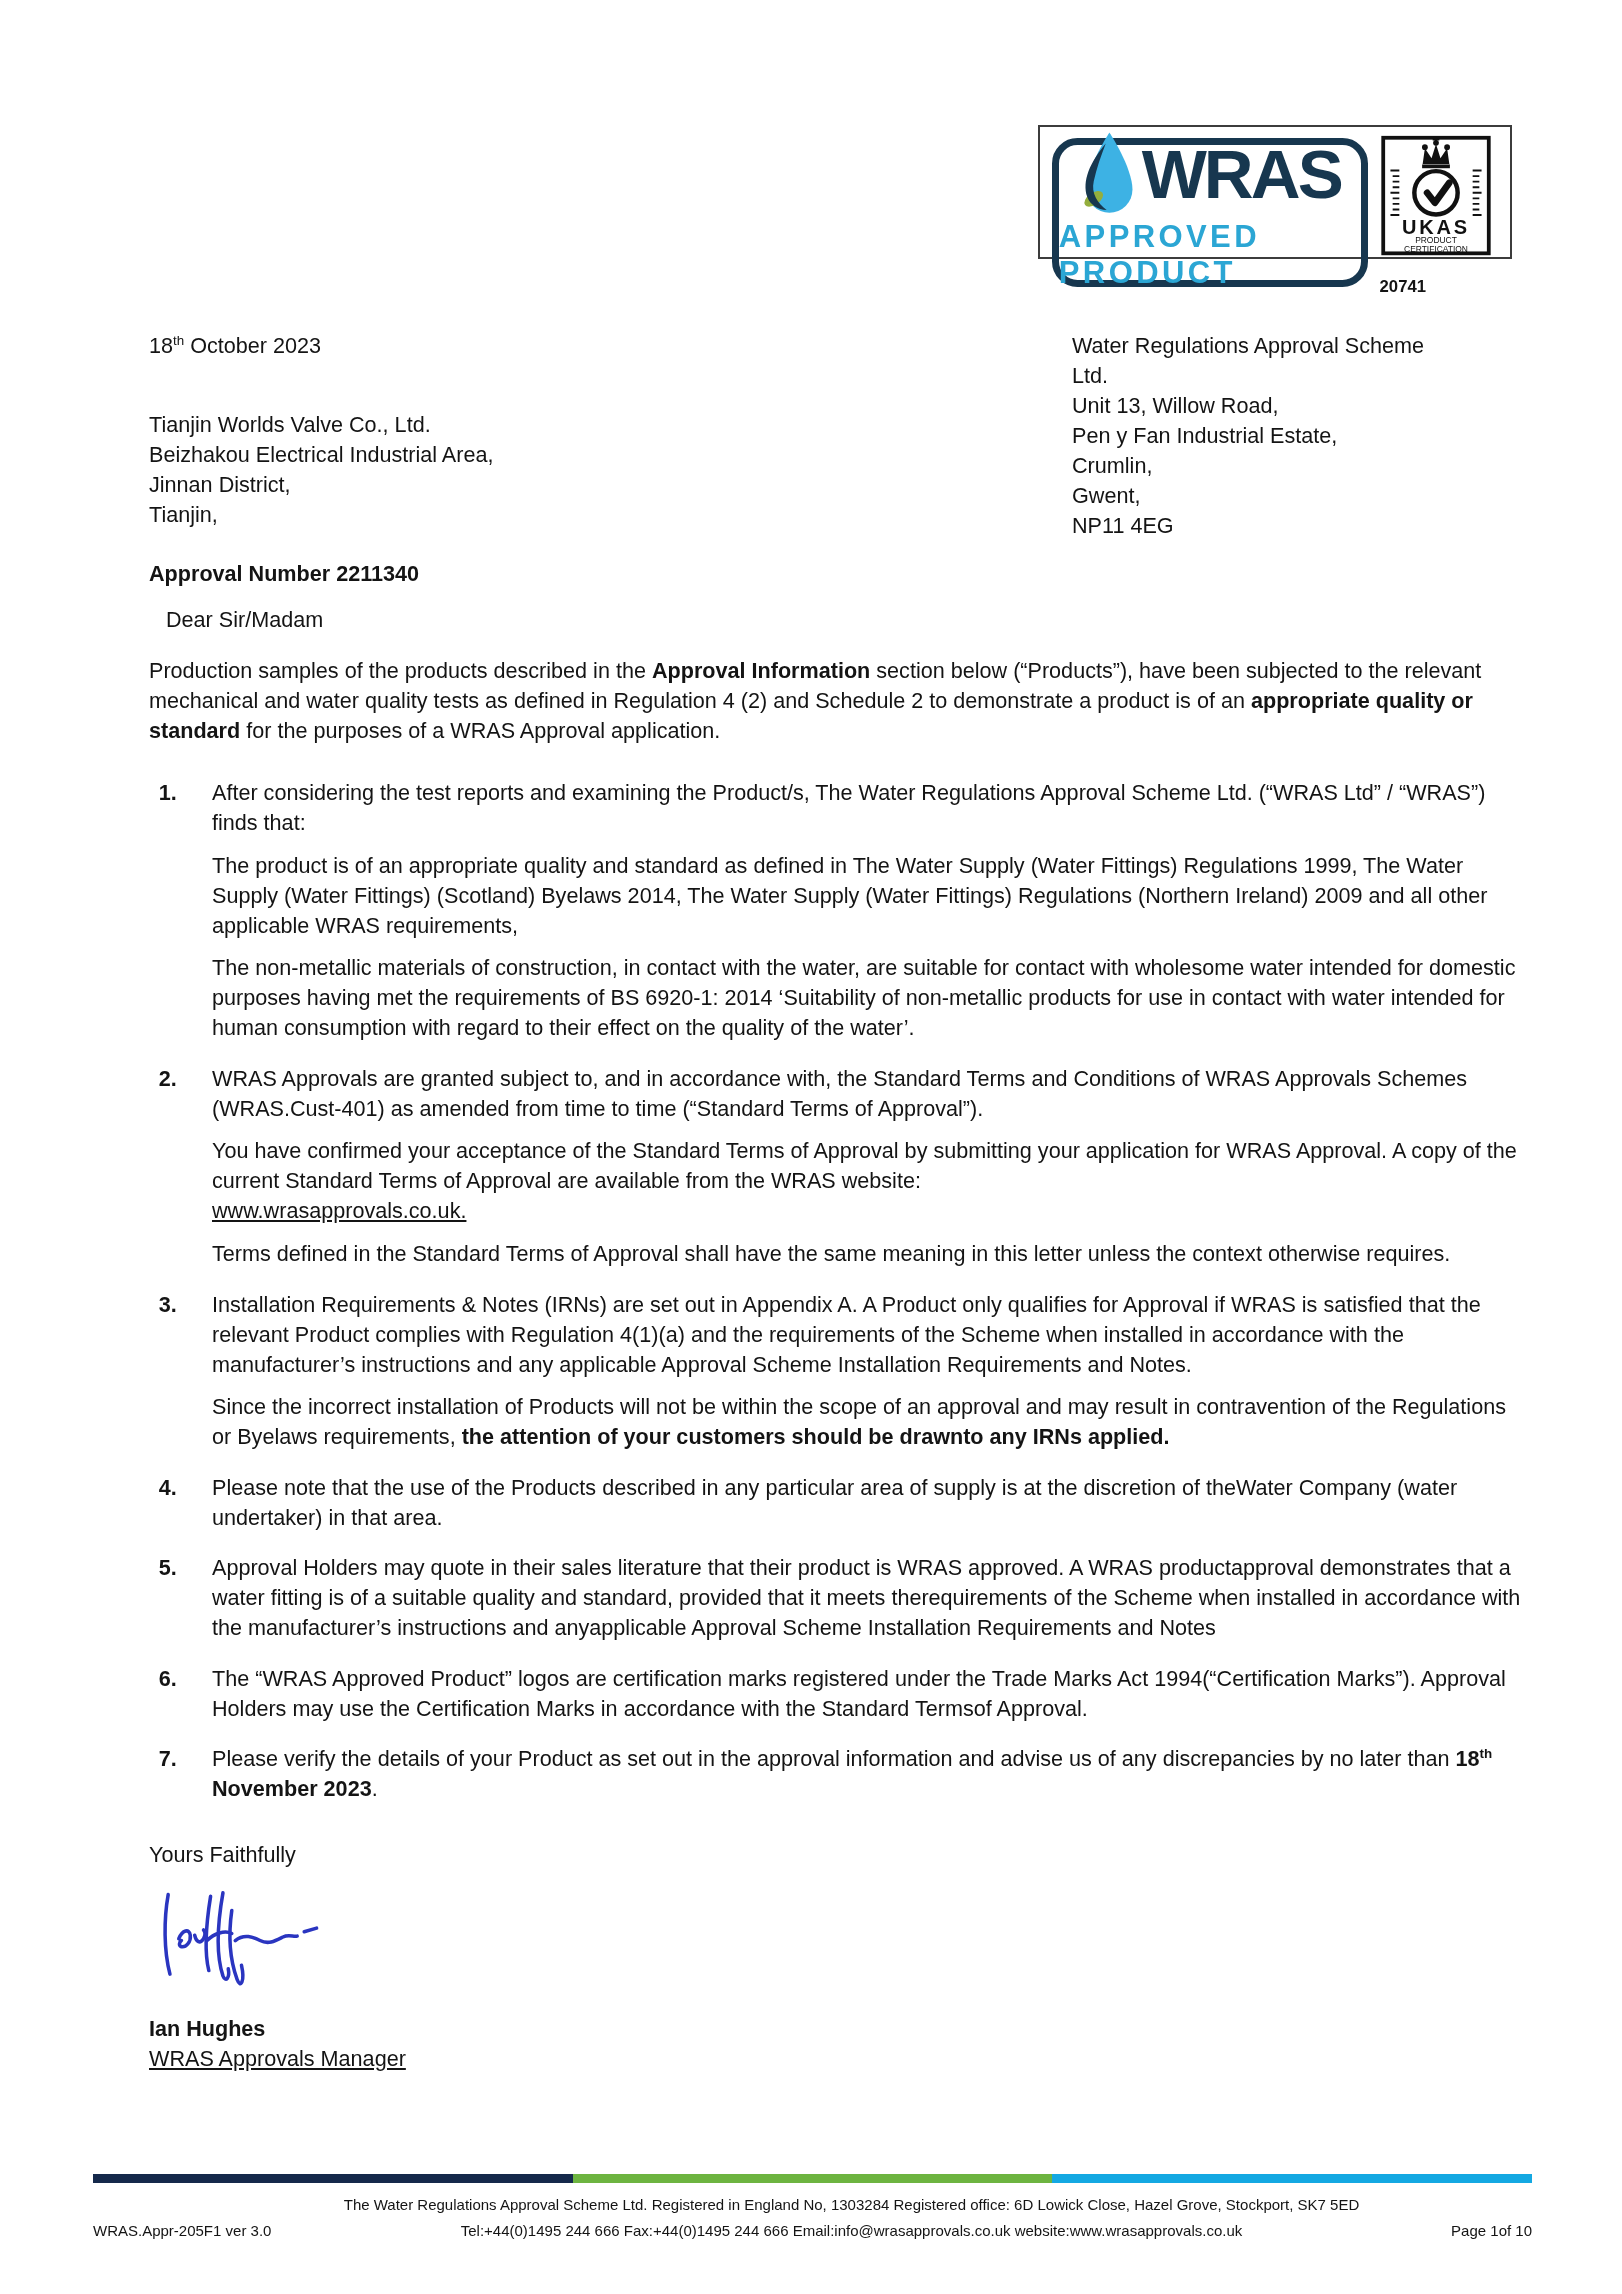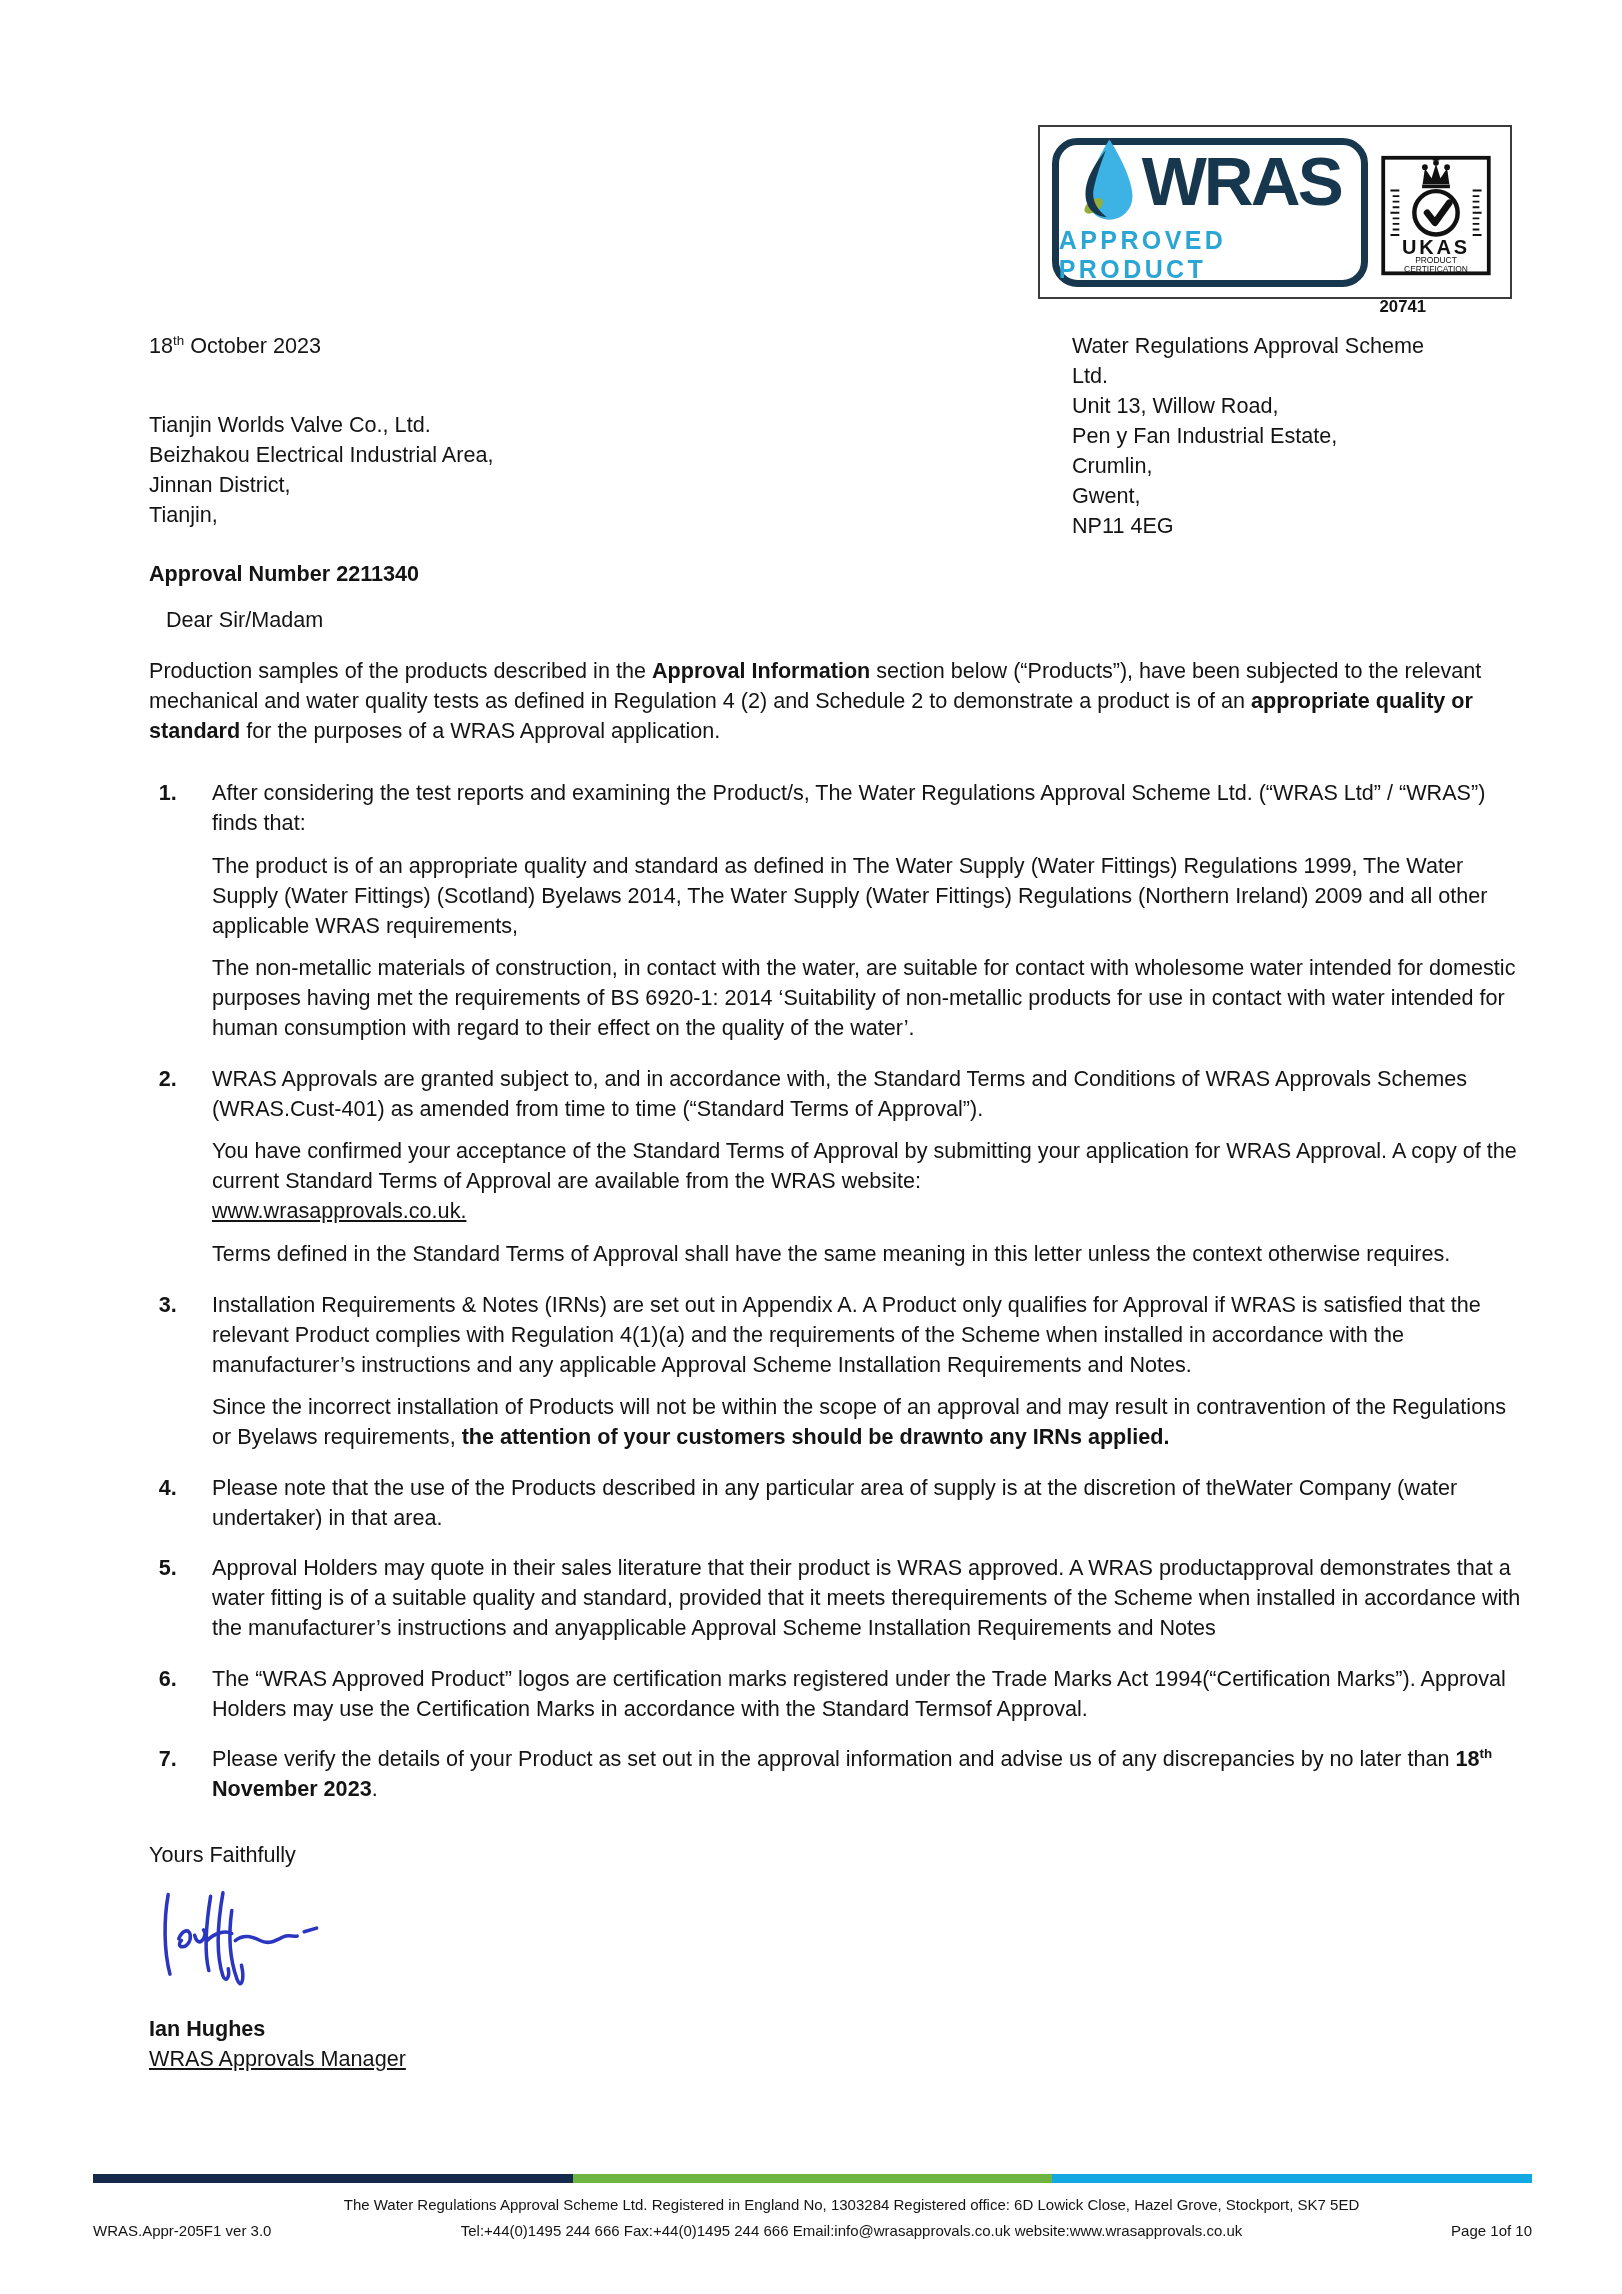--- a/index.html
+++ b/index.html
@@ -5,28 +5,28 @@
   * { margin:0; padding:0; box-sizing:border-box; }
   html,body { width:1622px; height:2295px; background:#ffffff; overflow:hidden; }
   body { font-family:"Liberation Sans", sans-serif; color:#141414; position:relative; }
 
   .b { font-weight:700; }
   .u { text-decoration:underline; }
   sup { font-size:62%; vertical-align:super; line-height:0; }
   sup.b { font-weight:700; }
 
   
-  .logo-block { position:absolute; left:1038px; top:125px; width:474px; height:174px;
+  .logo-block { position:absolute; left:1038px; top:125px; width:474px; height:134px;
                 border:2px solid #3c3c3c; display:flex; gap:11.8px; padding:10.8px 11.8px; background:#fff; }
   .wras-box { width:316px; height:149px; border:7.8px solid; border-radius:25.5px;
               display:flex; flex-direction:column; align-items:center; justify-content:center; }
   .wras-top { display:flex; align-items:center; }
   .drop-svg { width:59px; height:86px; margin-right:3.9px; margin-top:-3.9px; }
   .wras-word { font-size:69px; font-weight:700; letter-spacing:-2.9px; line-height:1; }
-  .wras-tagline { font-size:25px; font-weight:700; letter-spacing:3.4px; margin-top:2.9px; }
+  .wras-tagline { font-size:31px; font-weight:700; letter-spacing:3.4px; margin-top:2.9px; }
   .ukas-block { width:118px; display:flex; flex-direction:column; align-items:flex-start; align-self:center;margin-top:48px; }
   .ukas-svg { width:112px; height:140px; }
   .ukas-number { font-size:16.7px; font-weight:700; margin-top:2px; }
 
   
   .content { position:absolute; left:149px; top:331px; width:1382px; font-size:21.6px; line-height:30px; }
   .addr-row { display:flex; }
   .addr-left { flex:1; }
   .addr-right { width:459px; }
   .date-line { margin-bottom:49px; }

